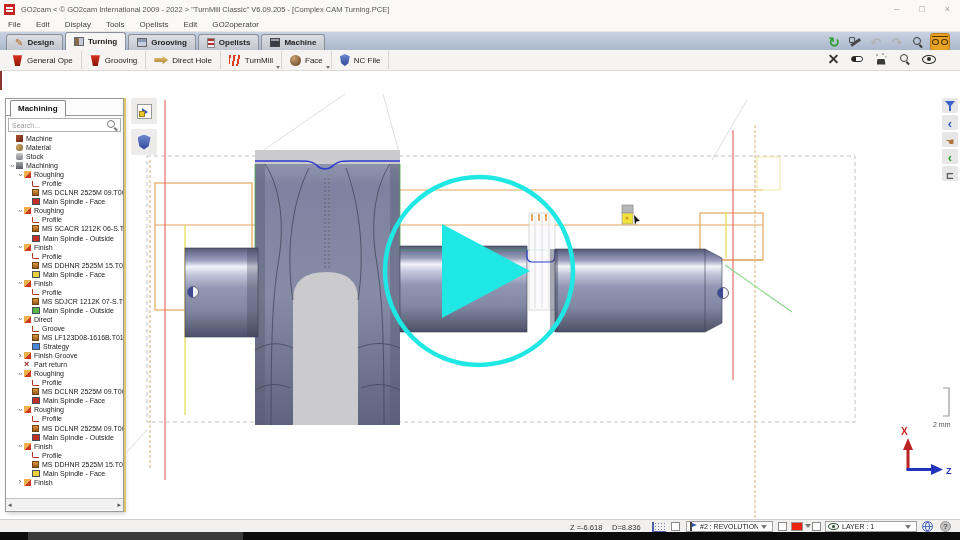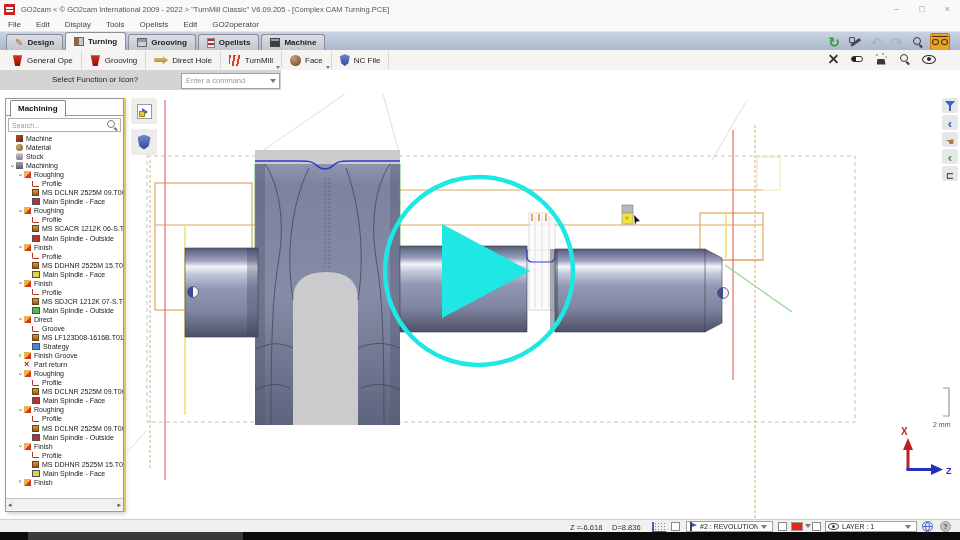--- a/index.html
+++ b/index.html
@@ -255,28 +255,20 @@
         <span class="ico simulate-icon"></span>
       </div>
       <div class="qbtn">
         <span class="ico zoom-window-icon"></span>
       </div>
       <div class="qbtn">
         <span class="ico visibility-icon"></span>
       </div>
     </div>
 
-  <div id="promptrow">
-    <div id="promptgray"></div>
-    <div id="promptlabel">Select Function or Icon?</div>
-    <div id="cmdcombo">
-      <span class="ph">Enter a command</span>
-      <span class="caret"></span>
-    </div>
-  </div>
 
   <div id="viewport">
     <svg id="scene" width="833" height="429" viewBox="0 0 833 429">
       <defs>
         <linearGradient id="cylGrad" x1="0" y1="0" x2="0" y2="1">
           <stop offset="0" stop-color="#565a72"></stop>
             <stop offset="0.07" stop-color="#787da0"></stop>
           <stop offset="0.14" stop-color="#9aa0bc"></stop>
             <stop offset="0.21" stop-color="#f2f4fa"></stop>
           <stop offset="0.3" stop-color="#c2c6da"></stop>

